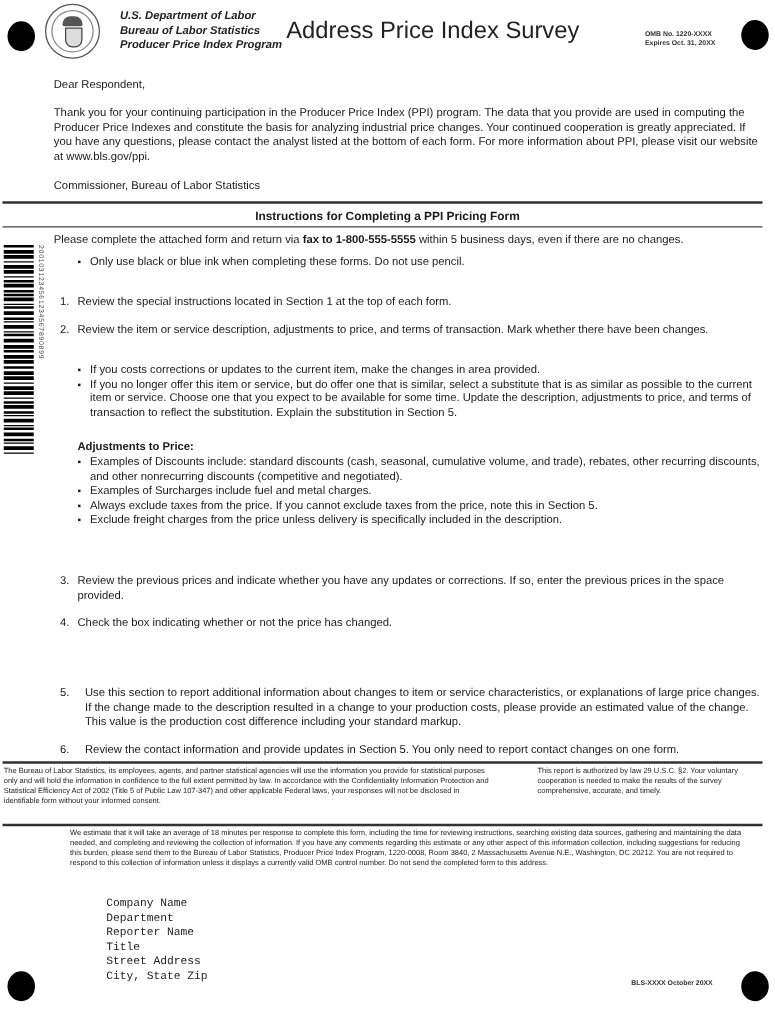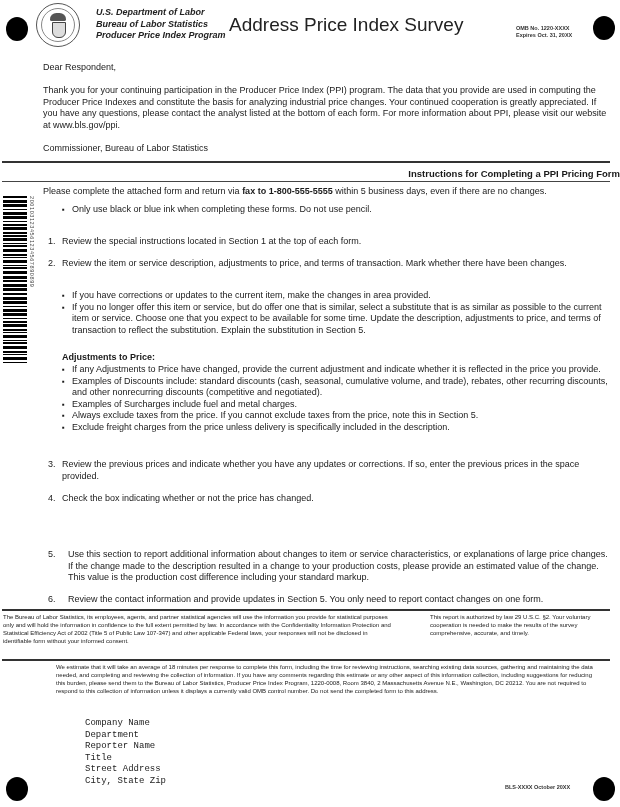--- a/index.html
+++ b/index.html
@@ -14,21 +14,21 @@
   }
   .seal .inner { position: absolute; left: 4px; top: 4px; right: 4px; bottom: 4px; border-radius: 50%; border: 1px solid #888; }
   .seal .eagle { position: absolute; left: 13px; top: 9px; width: 16px; height: 8px; background: #555; border-radius: 8px 8px 2px 2px; }
   .seal .shield { position: absolute; left: 15px; top: 18px; width: 12px; height: 14px; border: 1px solid #444; border-radius: 0 0 6px 6px; background: #ddd; }
   .agency { position: absolute; left: 96px; top: 7px; font-size: 9px; font-style: italic; font-weight: bold; line-height: 11.5px; color: #222; }
   .title { position: absolute; left: 229px; top: 14px; font-size: 19px; color: #222; }
   .omb { position: absolute; left: 516px; top: 25px; font-size: 5.5px; line-height: 7px; font-weight: bold; color: #333; }
   .p { position: absolute; font-size: 9px; line-height: 11.5px; color: #1a1a1a; }
   .hr { position: absolute; left: 2px; right: 10px; height: 1px; background: #444; }
   .hr.thick { height: 2px; background: #333; }
-  .sec-title { position: absolute; left: 0; right: 0; top: 168px; text-align: right; font-size: 9.5px; font-weight: bold; }
+  .sec-title { position: absolute; left: 0; right: 0; top: 168px; text-align: center; font-size: 9.5px; font-weight: bold; }
   ul.b { margin: 0; padding: 0; list-style: none; }
   ul.b li { position: relative; padding-left: 10px; }
   ul.b li::before { content: "\25AA"; position: absolute; left: 0; top: 0; font-size: 8px; }
   .num { position: absolute; left: 0; }
   .barcode { position: absolute; left: 3px; top: 196px; width: 24px; height: 158px; }
   .barcode span { display: block; background: #000; margin-bottom: 1.6px; }
   .bar-digits {
     position: absolute; left: 27px; top: 196px; width: 8px; height: 158px;
     font-size: 5.5px; line-height: 6.3px; color: #444; writing-mode: vertical-rl; letter-spacing: 0.6px;
   }
@@ -128,26 +128,25 @@
 <div class="p" style="left:48px; top:236px; width:560px;">
   <span class="num">1.</span>
   <div style="padding-left:14px;">Review the special instructions located in Section 1 at the top of each form.</div>
 </div>
 
 <div class="p" style="left:48px; top:258px; width:560px;">
   <span class="num">2.</span>
   <div style="padding-left:14px;">Review the item or service description, adjustments to price, and terms of transaction.  Mark whether there have been changes.</div>
 </div>
 <ul class="b p" style="left:62px; top:290px; width:552px;">
-  <li>If you have corrections or updates to the current item, make the changes in area provided.</li>
+  <li>If you costs corrections or updates to the current item, make the changes in area provided.</li>
   <li>If you no longer offer this item or service, but do offer one that is similar, select a substitute that is as similar as possible to the current item or service.  Choose one that you expect to be available for some time.  Update the description, adjustments to price, and terms of transaction to reflect the substitution.  Explain the substitution in Section 5.</li>
 </ul>
 <div class="p" style="left:62px; top:352px; font-weight:bold;">Adjustments to Price:</div>
 <ul class="b p" style="left:62px; top:364px; width:552px;">
-  <li>If any Adjustments to Price have changed,  provide the current adjustment and indicate whether it is reflected in the price you provide.</li>
   <li>Examples of Discounts include: standard discounts (cash, seasonal, cumulative volume, and trade),  rebates, other recurring discounts, and other nonrecurring discounts (competitive and negotiated).</li>
   <li>Examples of Surcharges include fuel and metal charges.</li>
   <li>Always exclude taxes from the price.  If you cannot exclude taxes from the price, note this in Section 5.</li>
   <li>Exclude freight charges from the price unless delivery is specifically included in the description.</li>
 </ul>
 
 <div class="p" style="left:48px; top:459px; width:560px;">
   <span class="num">3.</span>
   <div style="padding-left:14px;">Review the previous prices and indicate whether you have any updates or corrections.  If so, enter the previous prices in the space provided.</div>
 </div>

